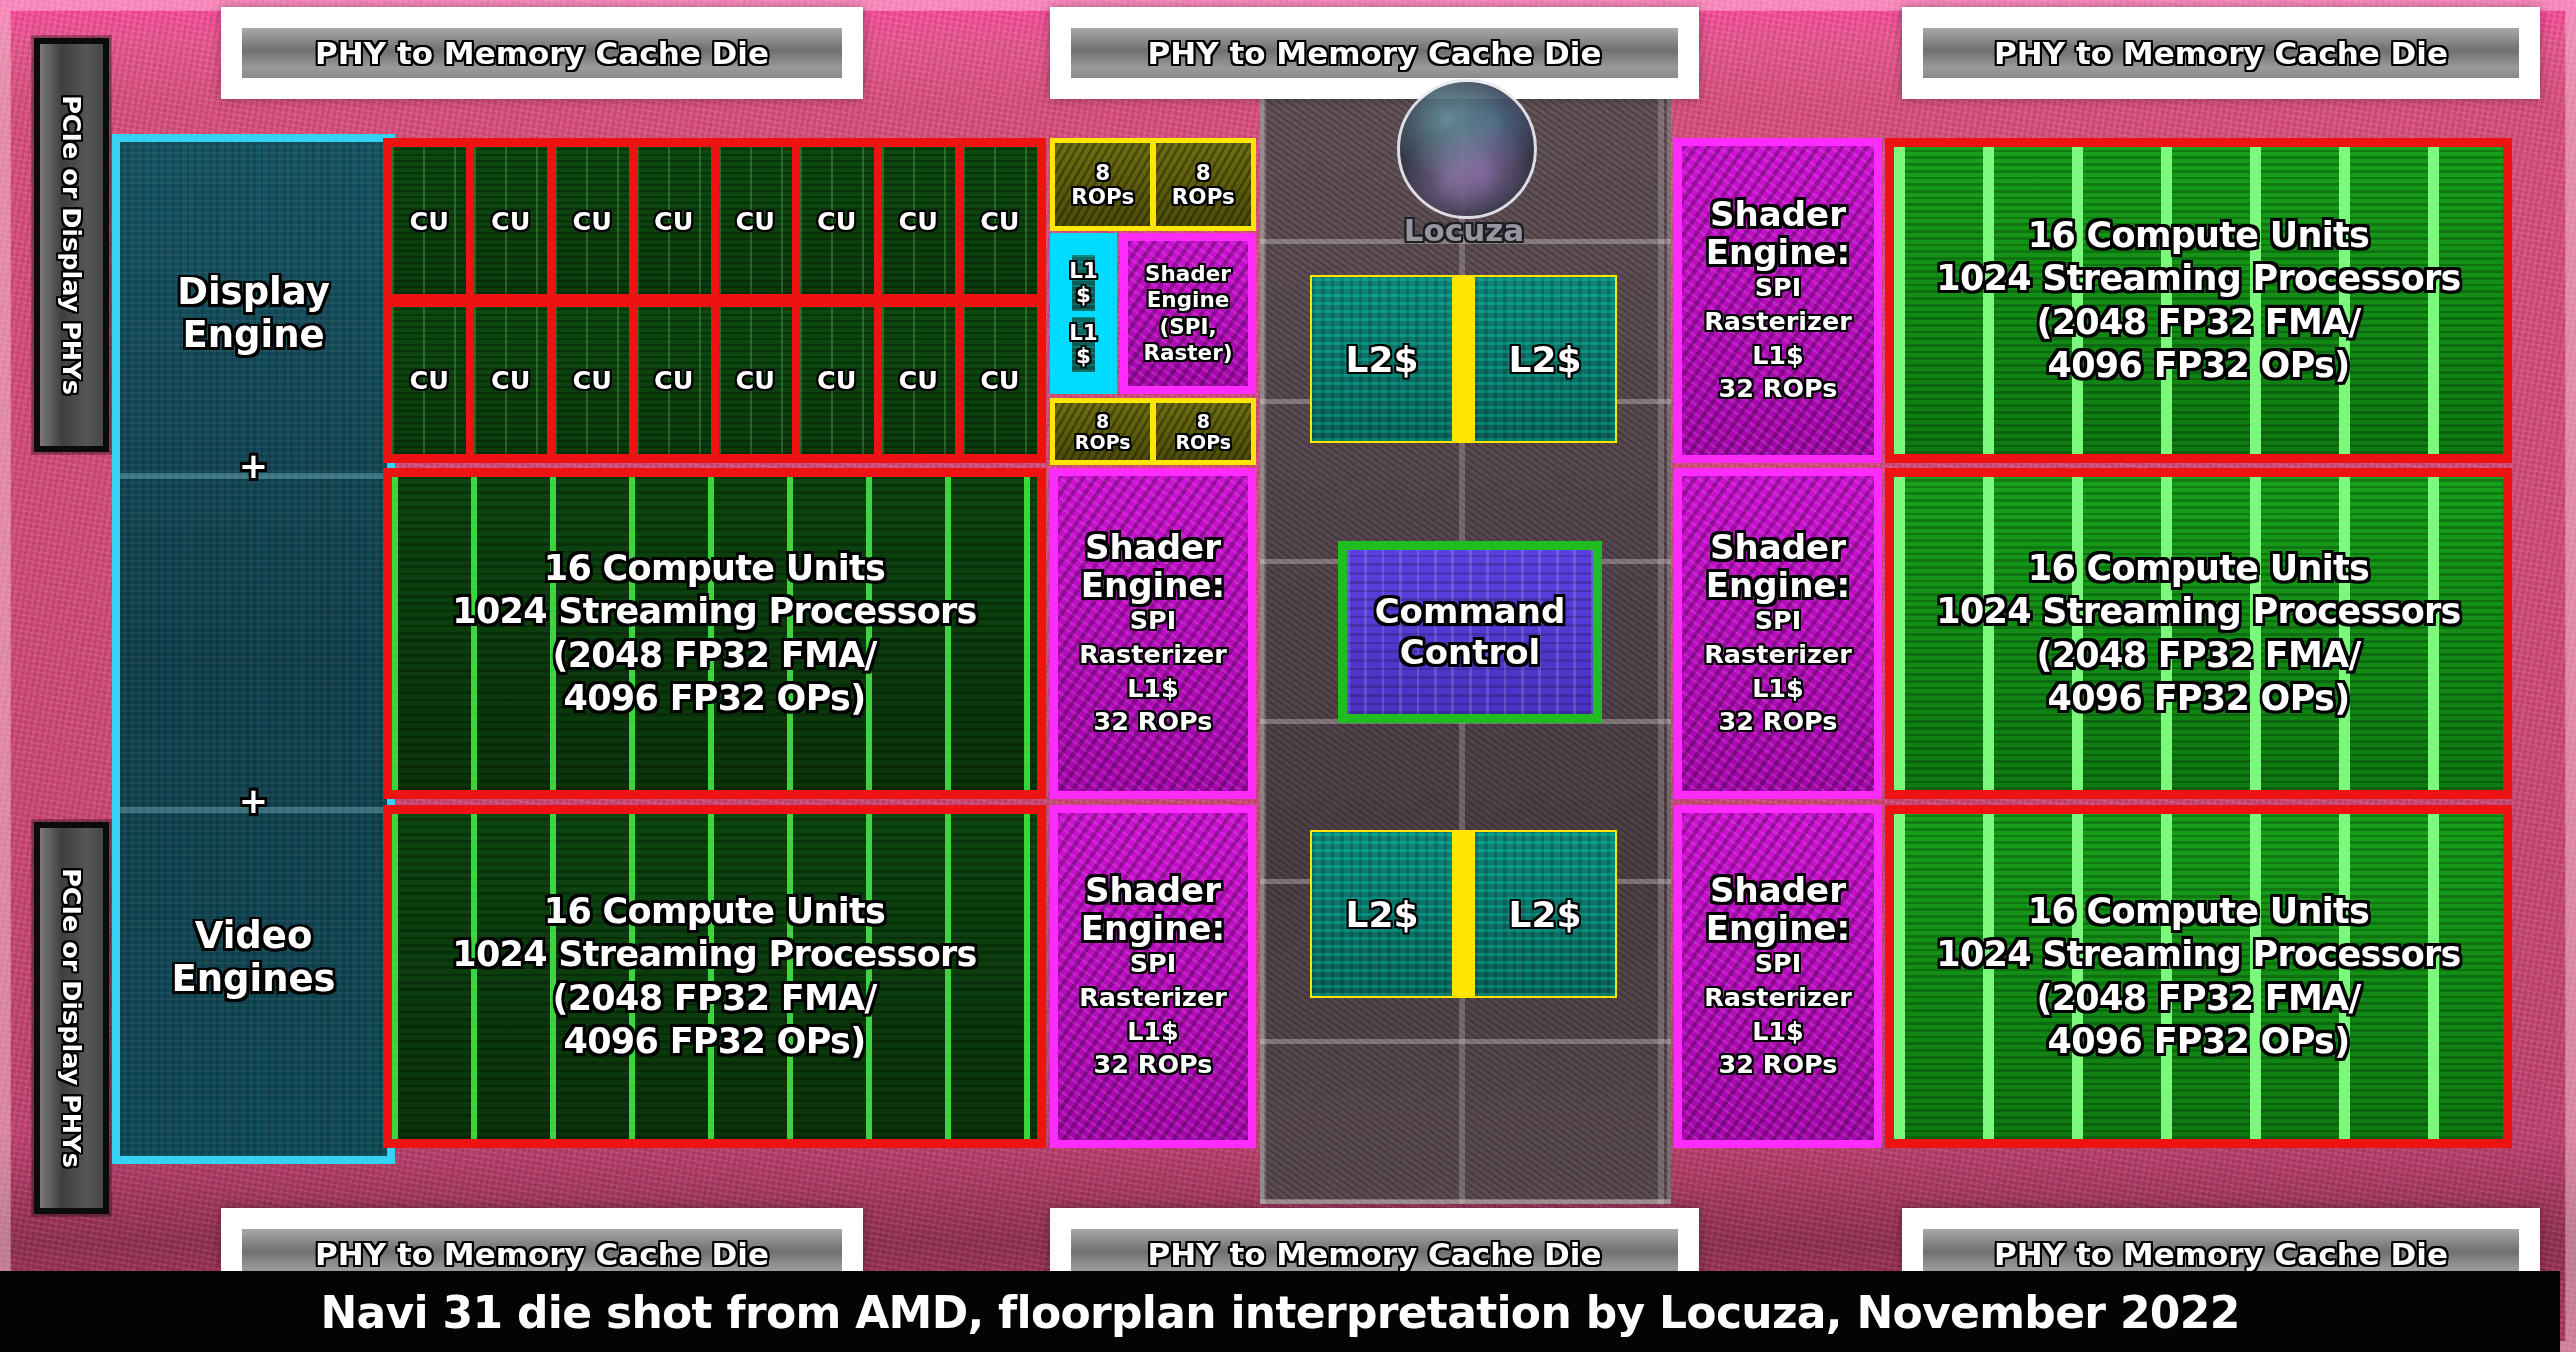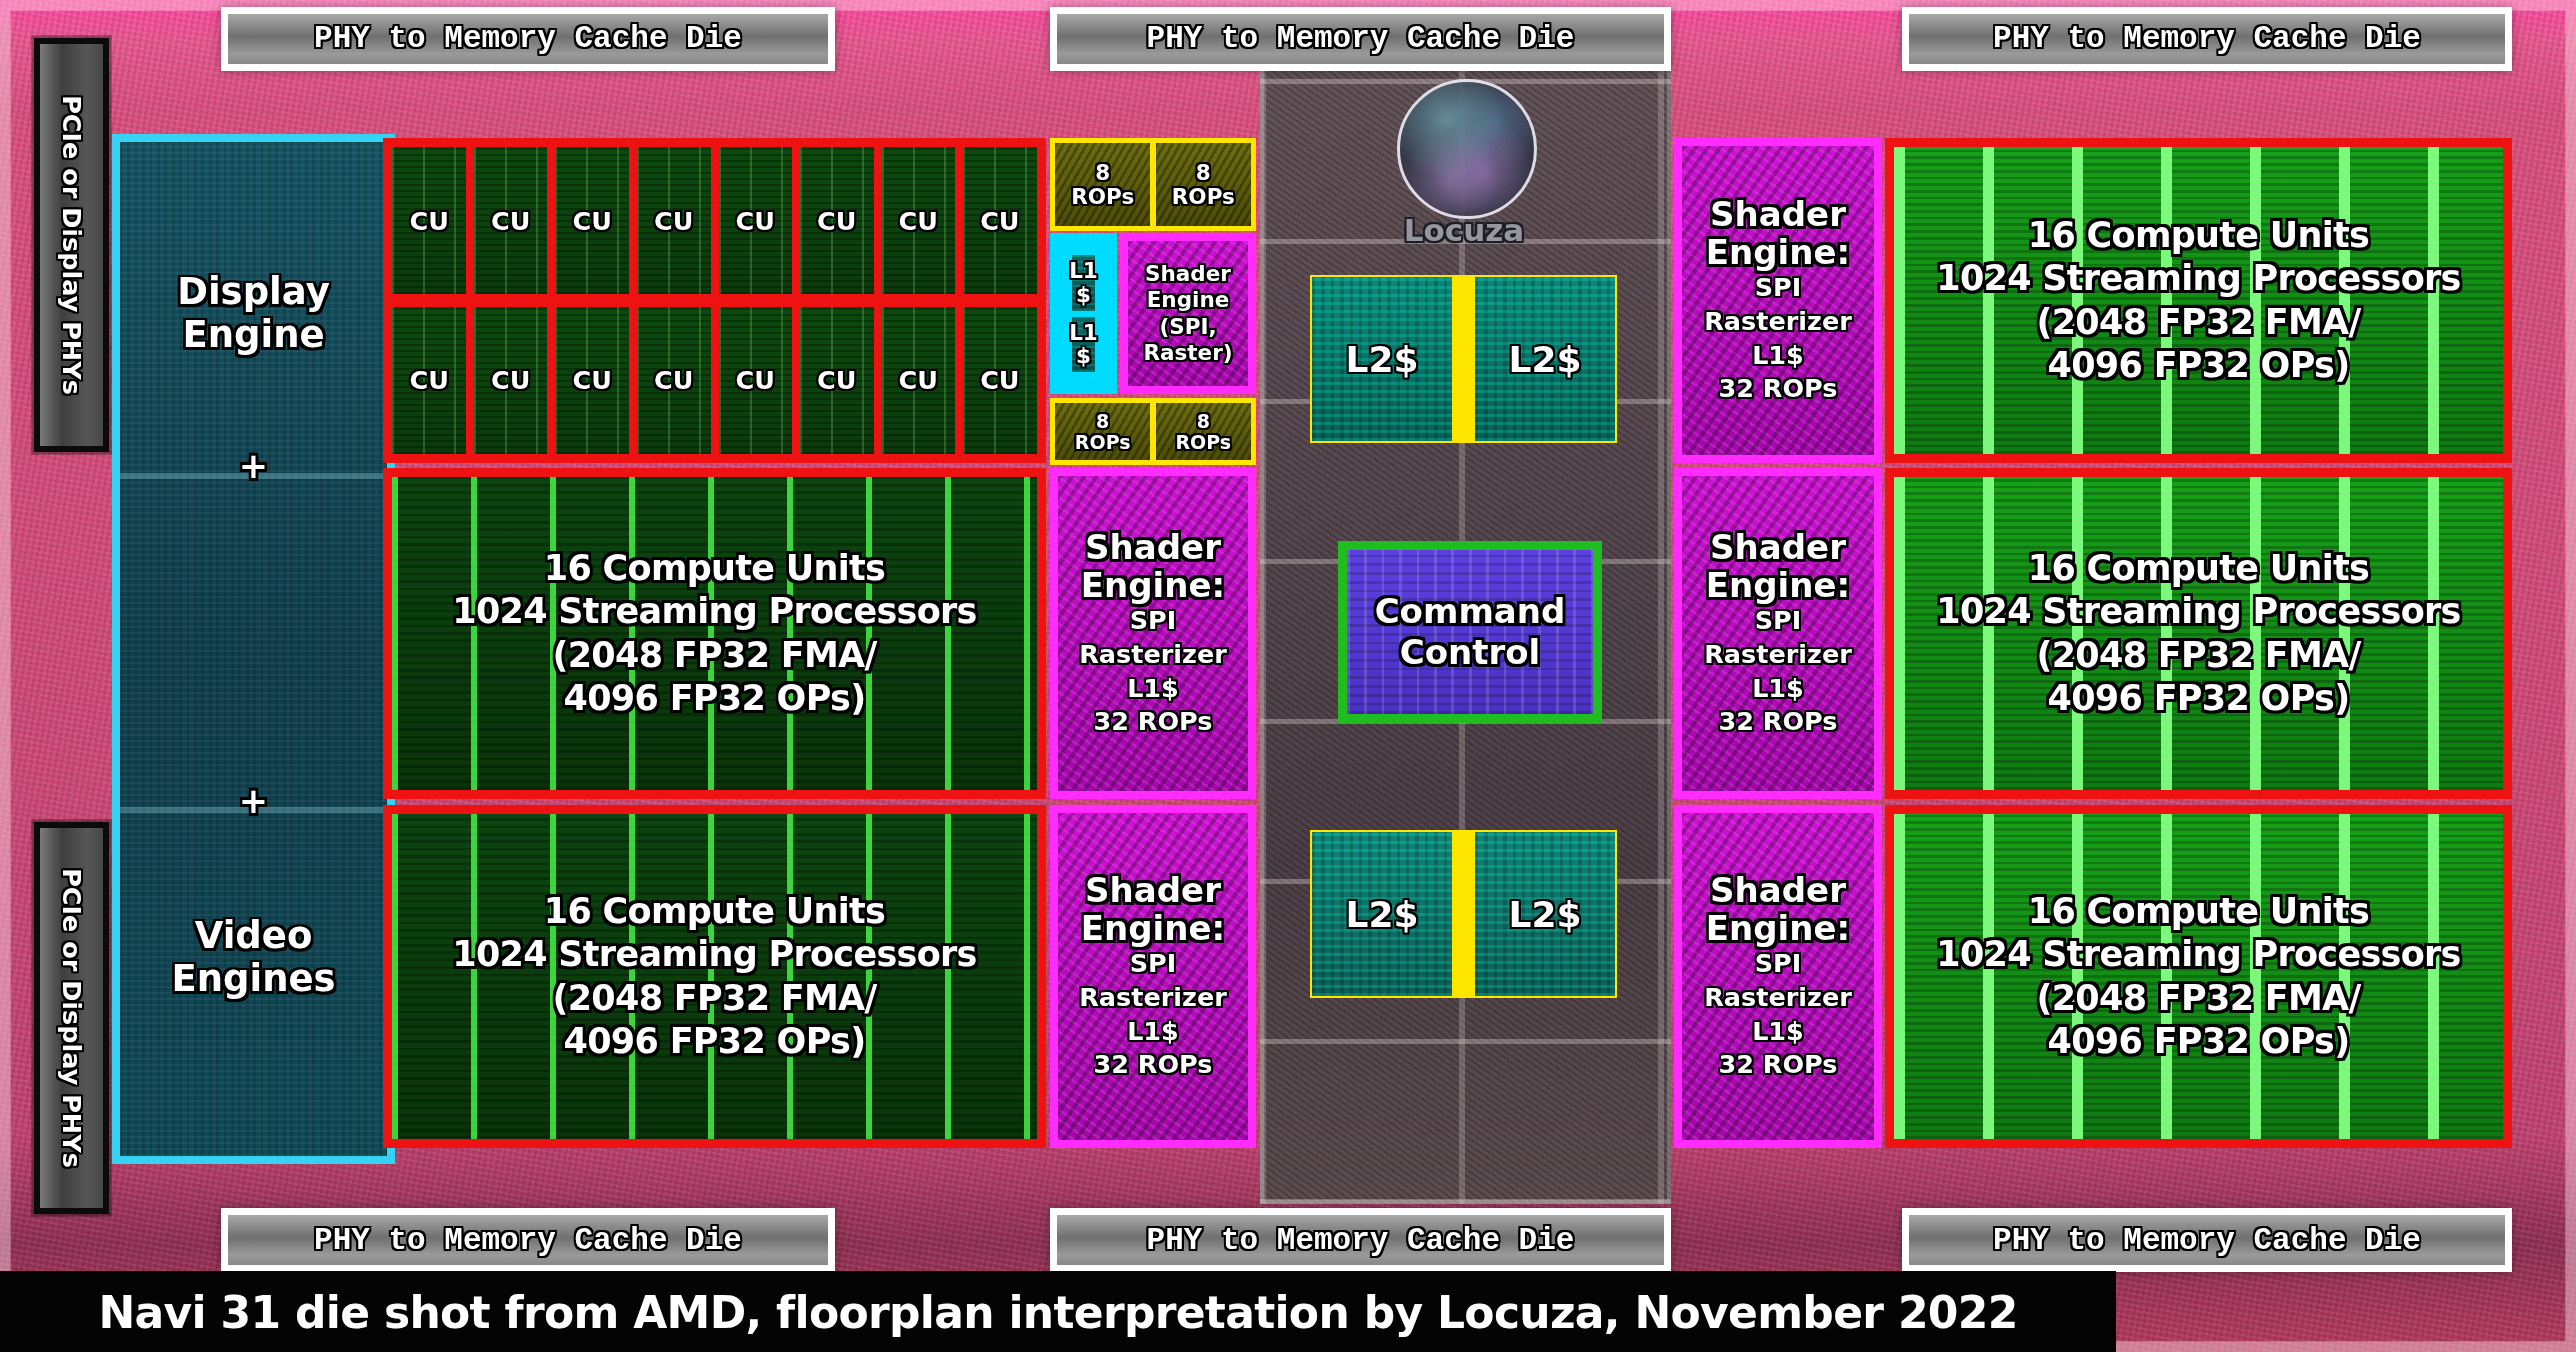--- a/index.html
+++ b/index.html
@@ -26,21 +26,21 @@
   
   .mid-band{
     background:
       repeating-linear-gradient(0deg, rgba(246,236,230,.30) 0 5.4px, rgba(0,0,0,0) 5.4px 160px),
       repeating-linear-gradient(90deg, rgba(246,236,230,.22) 0 6px, rgba(0,0,0,0) 6px 199px),
       repeating-linear-gradient(35deg, rgba(0,0,0,.20) 0 2px, rgba(0,0,0,0) 2px 5.4px),
       linear-gradient(180deg,#64545a 0%,#584a50 30%,#4c4046 70%,#5b4c50 100%);
     box-shadow:inset 0 0 0 4px rgba(240,228,222,.25);
   }
   
-  .phy{background:#fff;padding:7px;display:flex;box-shadow:0 0 9.4px rgba(0,0,0,.35);font-family:Liberation Mono, monospace;}
+  .phy{background:#fff;padding:21px;display:flex;box-shadow:0 0 9.4px rgba(0,0,0,.35);}
   .phy-inner{flex:1;display:flex;align-items:center;justify-content:center;
     background:linear-gradient(180deg,#a9a9a9,#707070 45%,#9a9a9a 80%,#888);
     font-size:31px;}
   
   .vbox{border:6.7px solid #0b0b0b;
     background:linear-gradient(90deg,#7a7a7a,#3f3f3f 35%,#565656 75%,#474747);
     box-shadow:0 0 0 2.7px rgba(0,0,0,.35);}
   .vtext{position:absolute;left:50%;top:50%;width:362px;height:48px;
     transform:translate(-50%,-50%) rotate(90deg);
     display:flex;align-items:center;justify-content:center;font-size:25.5px;white-space:nowrap;}
@@ -388,18 +388,18 @@
     <div class="phy-inner">
         <span class="ol-sm">PHY to Memory Cache Die</span>
       </div>
   </div>
   <div class="abs phy" style="left:1902px;top:1208px;width:596px;height:50px;">
     <div class="phy-inner">
         <span class="ol-sm">PHY to Memory Cache Die</span>
       </div>
   </div>
 
-  <div class="abs caption-bar" style="left:0;top:1271px;width:2116px;height:82px;">
+  <div class="abs caption-bar" style="left:0;top:1271px;width:2560px;height:82px;">
     <span class="caption-text">Navi 31 die shot from AMD, floorplan interpretation by Locuza, November 2022</span>
   </div>
 
 </div>
 
 
 </body></html>

